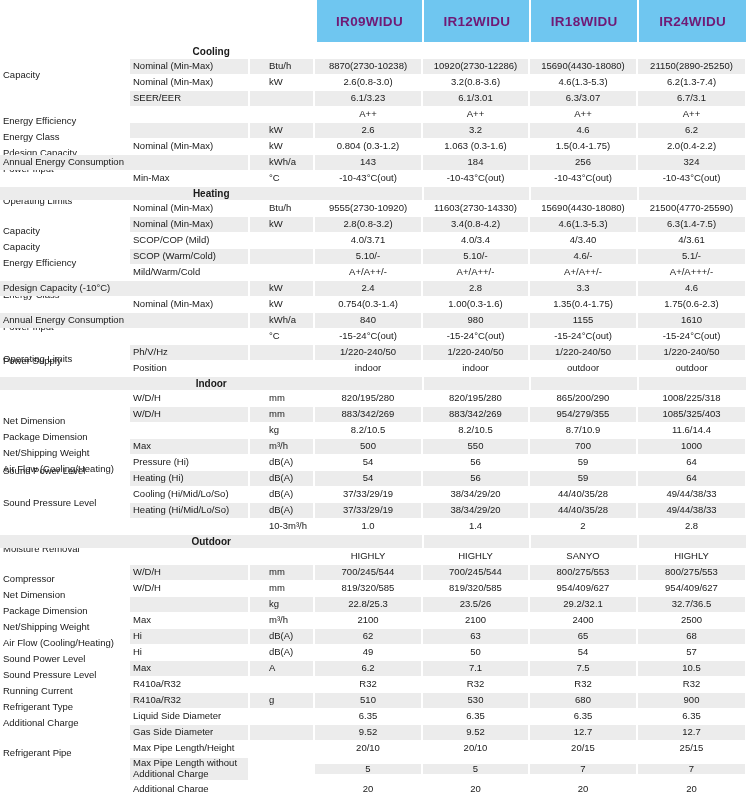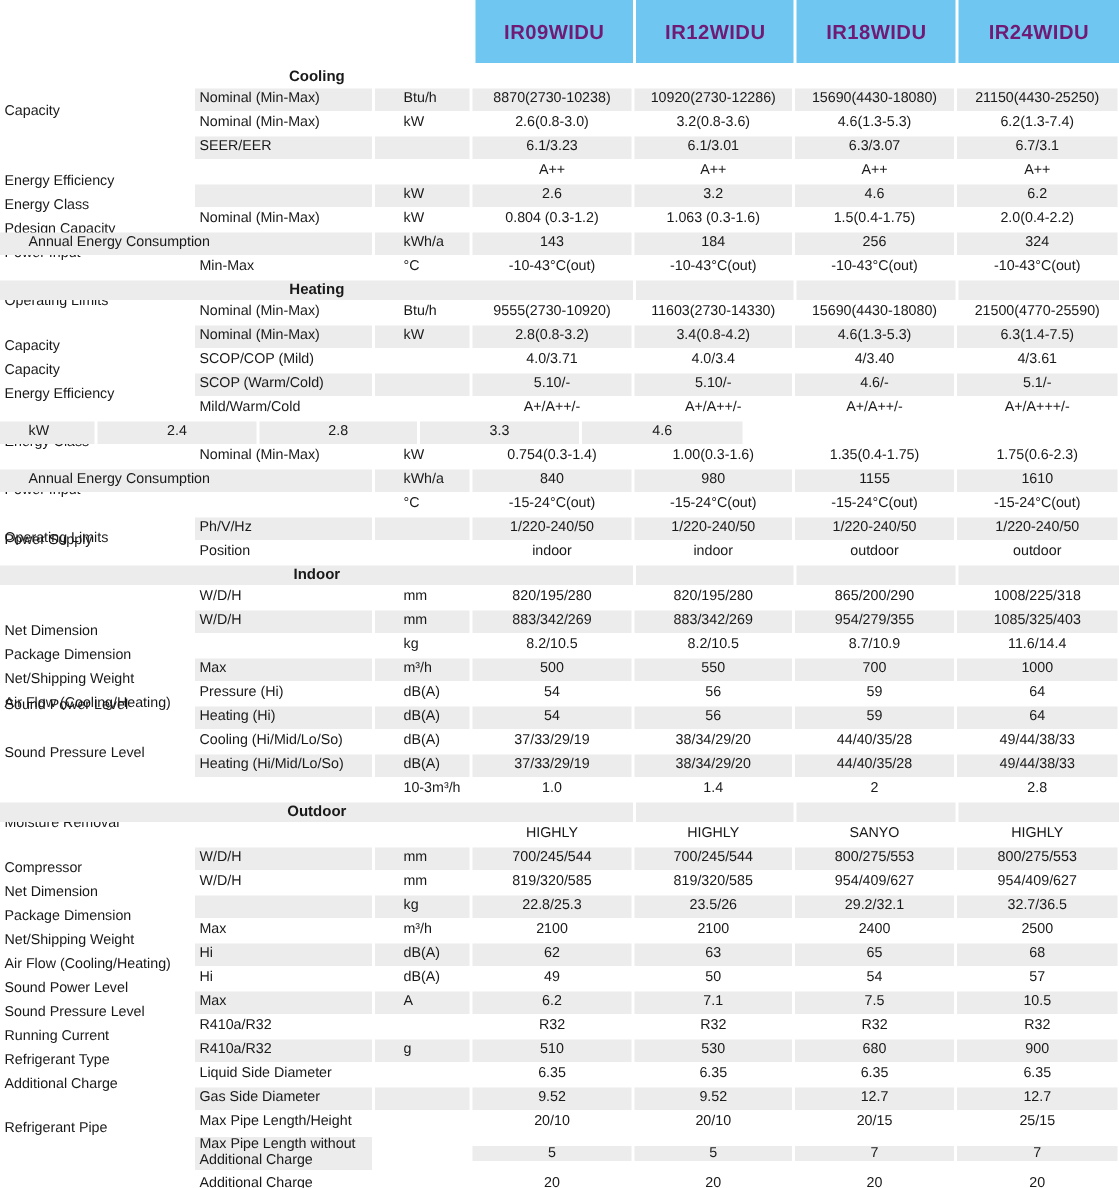--- a/index.html
+++ b/index.html
@@ -26,21 +26,21 @@
   .row.sect{height:13px;}
   .cell{
     box-sizing:border-box;
     font-size:9.5px;line-height:1.15;
     display:flex;align-items:center;
     white-space:nowrap;
     margin-right:2px;
   }
   .cell:last-child{margin-right:0;}
   .c-label{width:128px;padding-left:3px;margin-top:30px;}
-  .c-labelsub{width:248px;padding-left:19px;}
+  .c-labelsub{width:248px;padding-left:3px;}
   .c-sub{width:118px;padding-left:3px;}
   .c-unit{width:63px;padding-left:19px;}
   .c-v{justify-content:center;text-align:center;}
   .c-v.v0{width:106px;}
   .c-v.v1{width:105px;}
   .c-v.v2{width:106px;}
   .c-v.v3{width:107px;}
   .c-secttitle{width:423px;justify-content:center;font-weight:bold;font-size:10px;}
   .tall .c-sub{white-space:normal;}
   .gray .cell{background:#ececec;}
@@ -72,21 +72,21 @@
     </div>
     <div class="group">
       <div class="group-label">Capacity</div>
       <div class="row gray">
         <div class="cell c-label"></div>
         <div class="cell c-sub">Nominal (Min-Max)</div>
         <div class="cell c-unit">Btu/h</div>
         <div class="cell c-v v0">8870(2730-10238)</div>
         <div class="cell c-v v1">10920(2730-12286)</div>
         <div class="cell c-v v2">15690(4430-18080)</div>
-        <div class="cell c-v v3">21150(4430-25250)</div>
+        <div class="cell c-v v3">21150(2890-25250)</div>
       </div>
       <div class="row white">
         <div class="cell c-label"></div>
         <div class="cell c-sub">Nominal (Min-Max)</div>
         <div class="cell c-unit">kW</div>
         <div class="cell c-v v0">2.6(0.8-3.0)</div>
         <div class="cell c-v v1">3.2(0.8-3.6)</div>
         <div class="cell c-v v2">4.6(1.3-5.3)</div>
         <div class="cell c-v v3">6.2(1.3-7.4)</div>
       </div>
@@ -189,20 +189,21 @@
     <div class="row white">
       <div class="cell c-label">Energy Class</div>
       <div class="cell c-sub">Mild/Warm/Cold</div>
       <div class="cell c-unit"></div>
       <div class="cell c-v v0">A+/A++/-</div>
       <div class="cell c-v v1">A+/A++/-</div>
       <div class="cell c-v v2">A+/A++/-</div>
       <div class="cell c-v v3">A+/A+++/-</div>
     </div>
     <div class="row gray">
+      <div class="cell c-labelsub">Pdesign Capacity (-10°C)</div>
       <div class="cell c-unit">kW</div>
       <div class="cell c-v v0">2.4</div>
       <div class="cell c-v v1">2.8</div>
       <div class="cell c-v v2">3.3</div>
       <div class="cell c-v v3">4.6</div>
     </div>
     <div class="row white">
       <div class="cell c-label">Power Input</div>
       <div class="cell c-sub">Nominal (Min-Max)</div>
       <div class="cell c-unit">kW</div>

